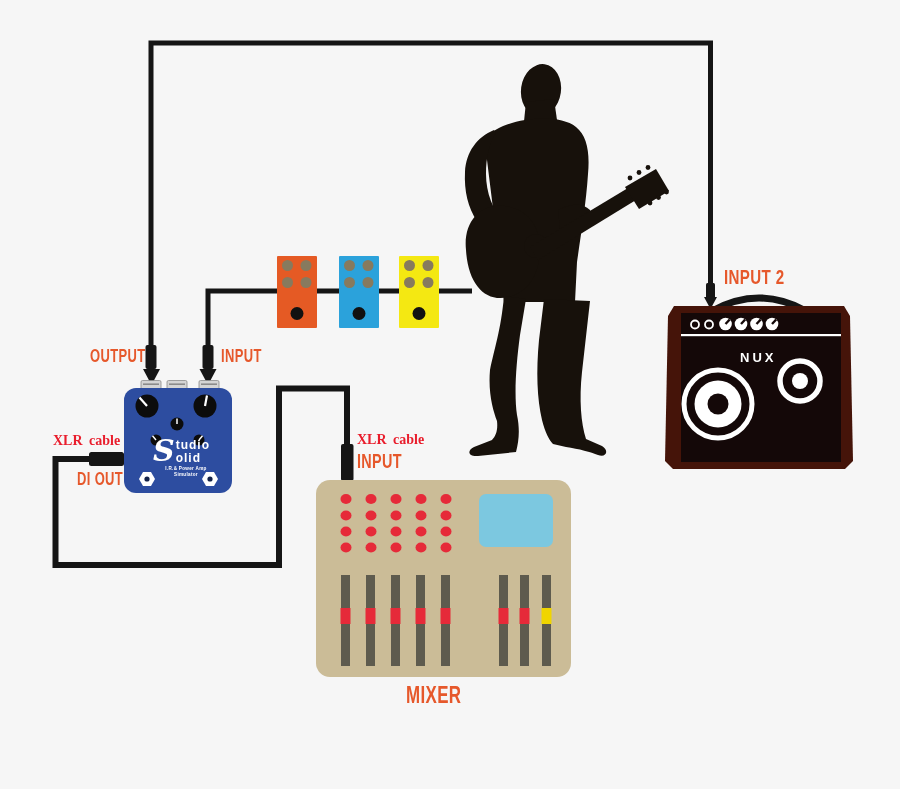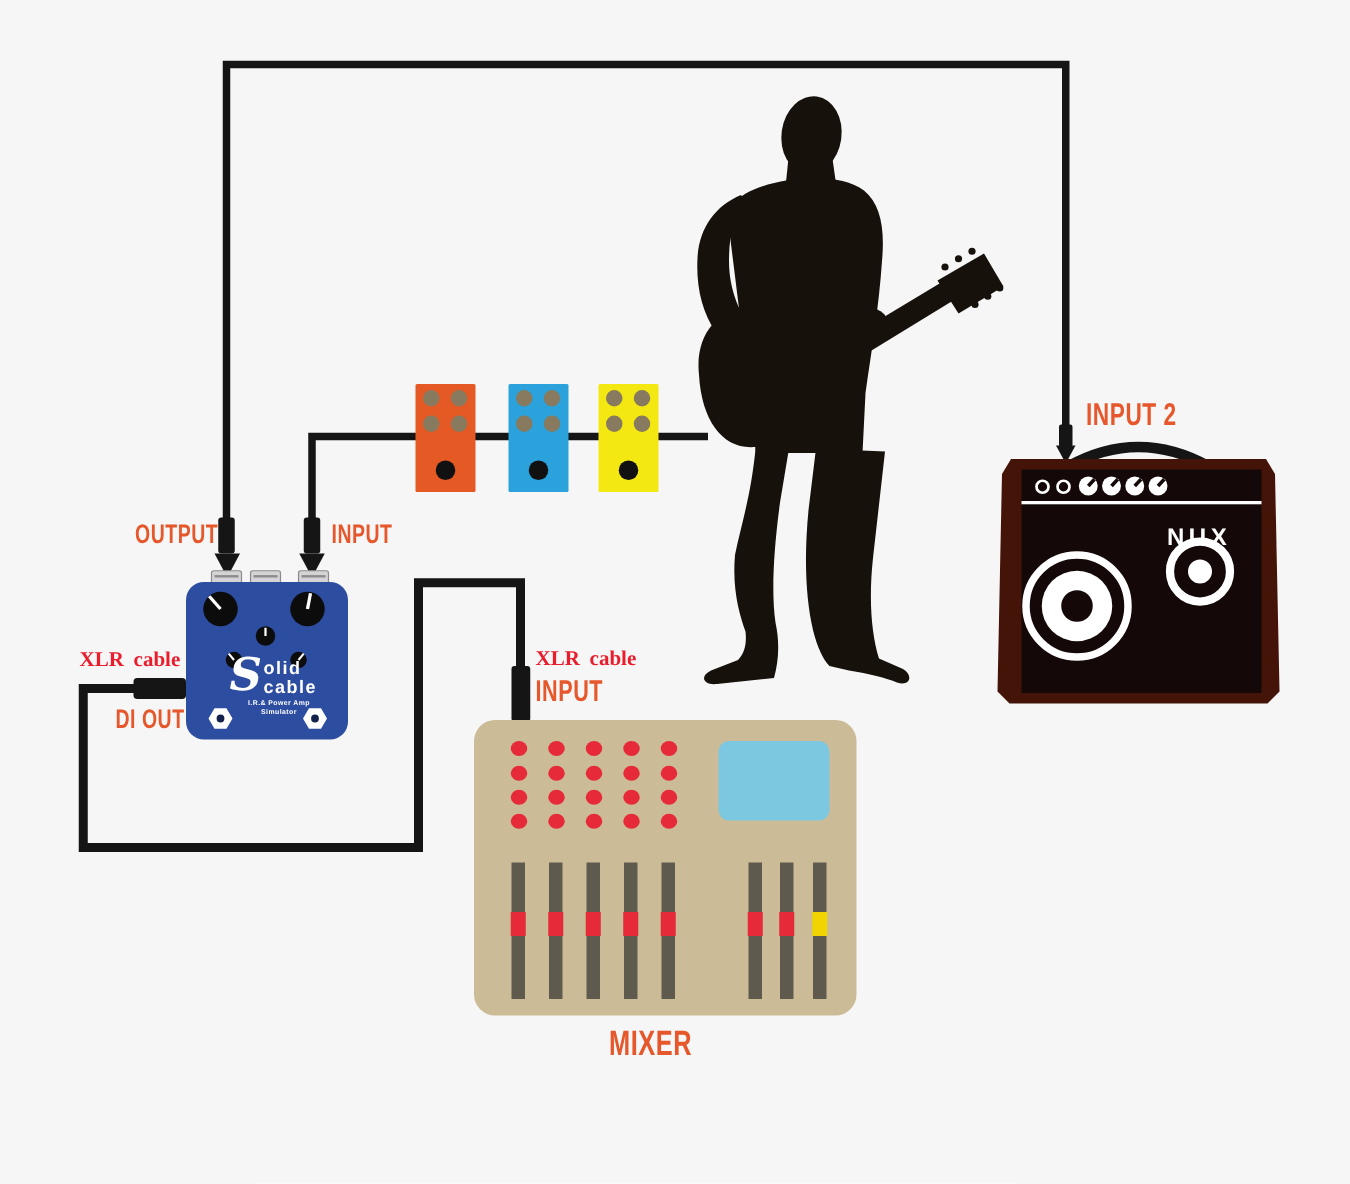--- a/index.html
+++ b/index.html
@@ -229,28 +229,28 @@
   </svg>
 
   <div class="lbl" style="left:90px; top:347px; font-size:18px;">OUTPUT</div>
   <div class="lbl" style="left:221px; top:347px; font-size:18px;">INPUT</div>
   <div class="serif-lbl" style="left:53px; top:434px; font-size:14px;">XLR cable</div>
   <div class="lbl" style="left:77px; top:470px; font-size:18px;">DI OUT</div>
   <div class="serif-lbl" style="left:357px; top:433px; font-size:14px;">XLR cable</div>
   <div class="lbl" style="left:357px; top:451px; font-size:20px;">INPUT</div>
   <div class="lbl" style="left:406px; top:684px; font-size:23.5px;">MIXER</div>
   <div class="lbl" style="left:724px; top:266px; font-size:21px;">INPUT 2</div>
-  <div class="brand-lbl" style="left:778px; top:351px; font-size:16px;">NUX</div>
+  <div class="brand-lbl" style="left:740px; top:351px; font-size:13px;">NUX</div>
 
   <div id="solid-logo">
     <div class="row">
       <span class="initial">S</span>
       <span class="words">
+        <div class="word">tudio</div>
         <div class="word">olid</div>
-        <div class="word">cable</div>
       </span>
     </div>
     <div class="subtitle">
       <div>I.R.&amp; Power Amp</div>
       <div>Simulator</div>
     </div>
   </div>
 </div>
 
 </body></html>

